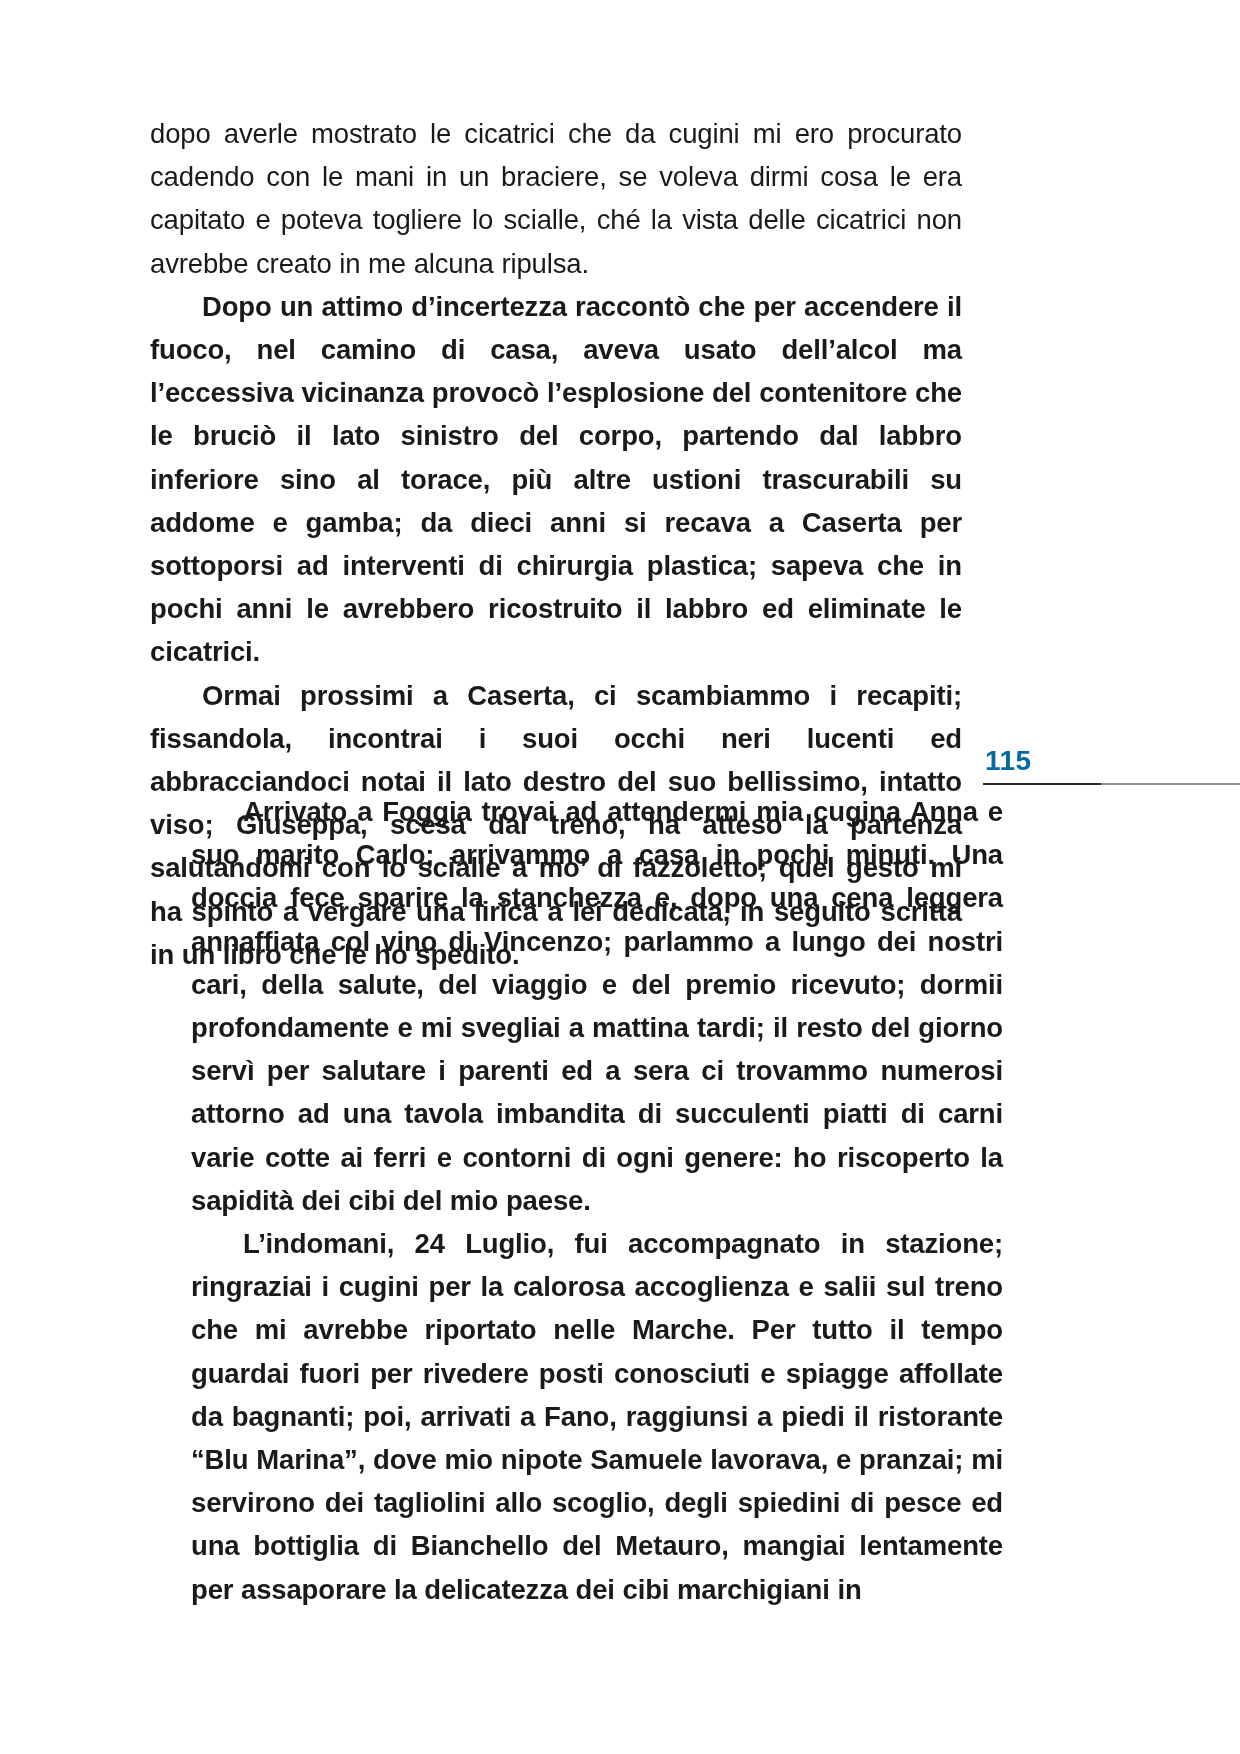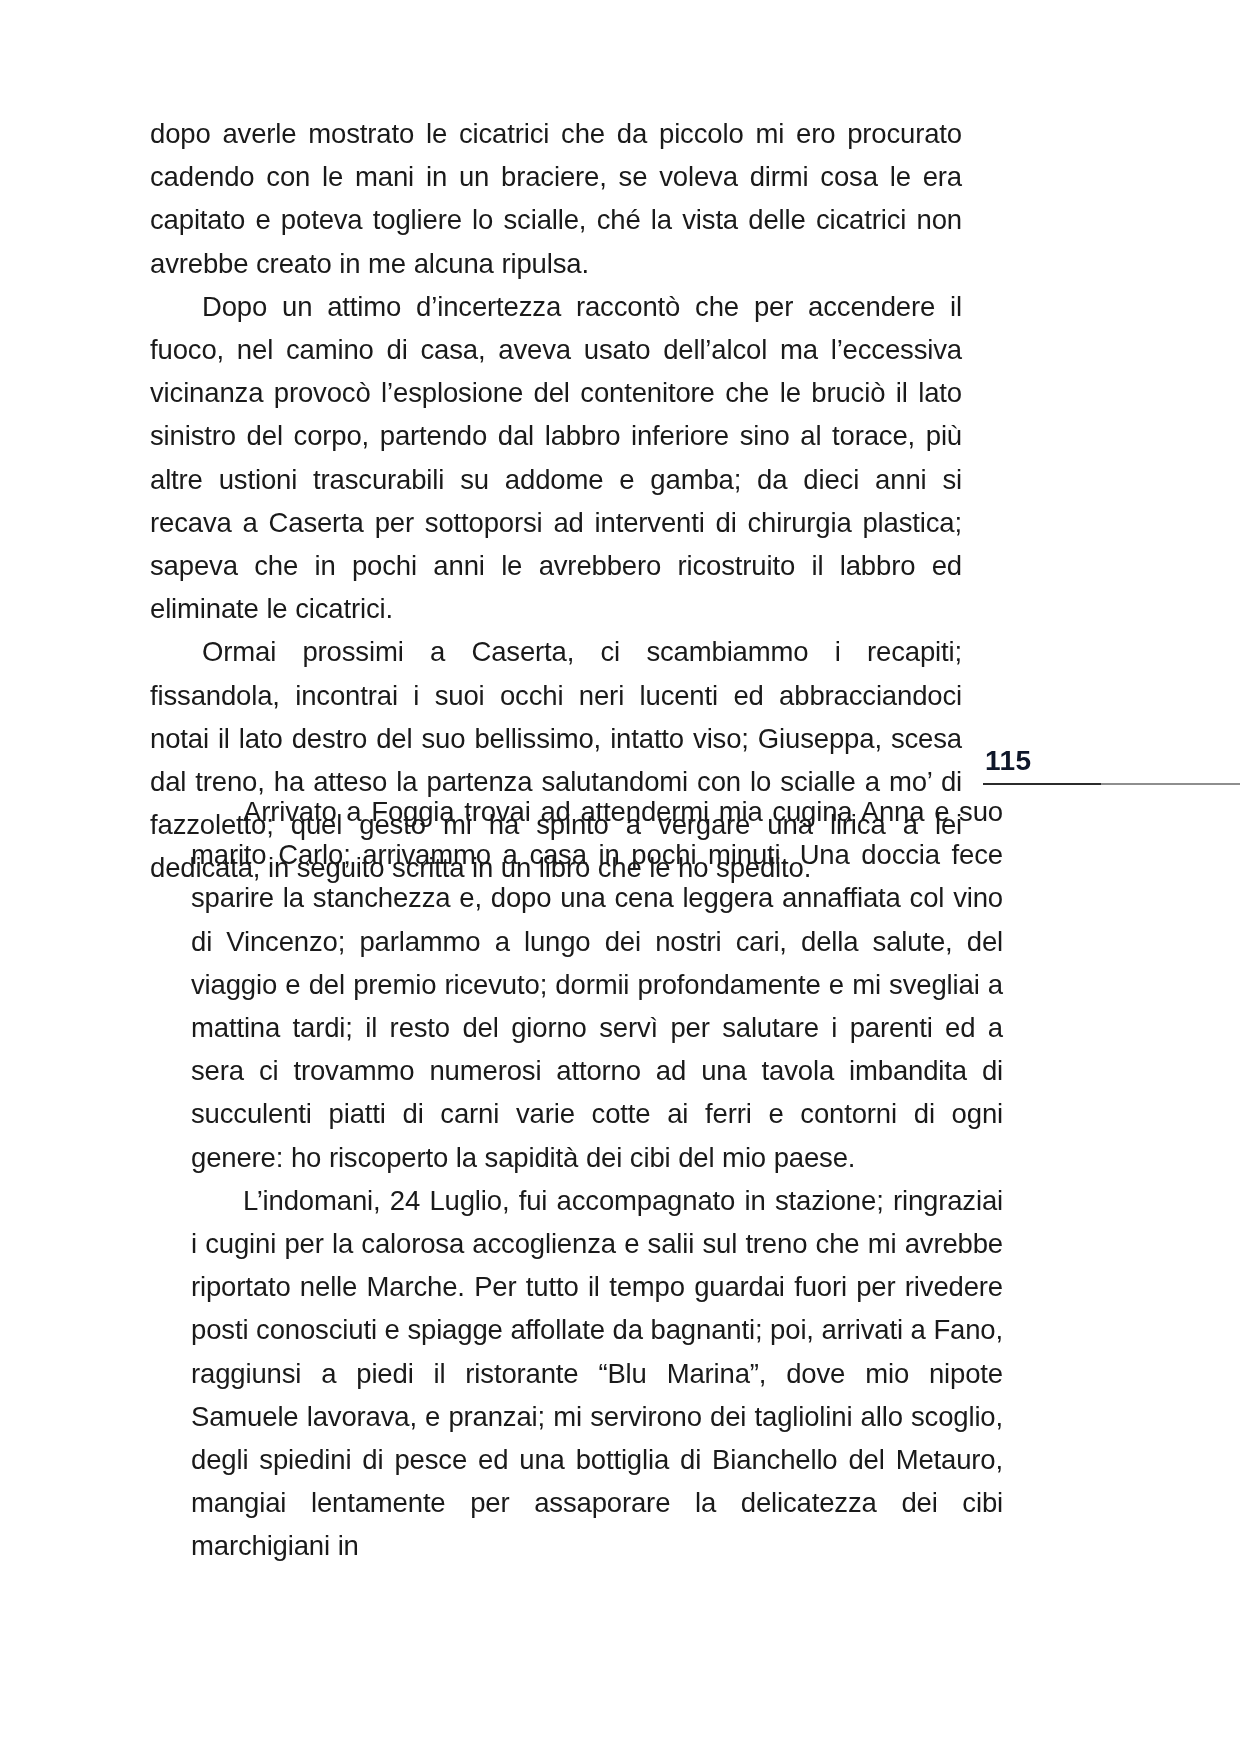--- a/index.html
+++ b/index.html
@@ -33,20 +33,21 @@
     text-justify: inter-word;
     font-size: 27.5px;
     line-height: 43.2px;
     letter-spacing: -0.15px;
     word-spacing: 0.2px;
     hyphens: none;
     -webkit-hyphens: none;
   }
   .para.indent {
     text-indent: 52px;
+    font-weight: bold;
   }
 
   
   #block-two {
     position: absolute;
     left: 150px;
     top: 790px;
     width: 812px;
     margin-left: 41px;
   }
@@ -55,21 +56,21 @@
   #folio {
     position: absolute;
     left: 985px;
     top: 745px;
     width: 255px;
   }
   #folio-number {
     font-size: 28px;
     font-weight: bold;
     letter-spacing: 0.4px;
-    color: #0f172a;
+    color: #0369a1;
     line-height: 32px;
     padding-left: 0px;
   }
   #folio-rule {
     margin-top: 6px;
     margin-left: -2px;
     width: 257px;
     height: 2px;
     background: #2b2b2b;
   }
@@ -80,21 +81,21 @@
     height: 2px;
     background: #8e8e8e;
   }
 </style>
 </head>
 <body>
 
 <div id="page">
 
   <div id="text-column">
-    <p class="para">dopo averle mostrato le cicatrici che da piccolo mi ero procurato cadendo con le mani in un braciere, se voleva dirmi cosa le era capitato e poteva togliere lo scialle, ché la vista delle cicatrici non avrebbe creato in me alcuna ripulsa.</p>
+    <p class="para">dopo averle mostrato le cicatrici che da cugini mi ero procurato cadendo con le mani in un braciere, se voleva dirmi cosa le era capitato e poteva togliere lo scialle, ché la vista delle cicatrici non avrebbe creato in me alcuna ripulsa.</p>
     <p class="para indent">Dopo un attimo d’incertezza raccontò che per accendere il fuoco, nel camino di casa, aveva usato dell’alcol ma l’eccessiva vicinanza provocò l’esplosione del contenitore che le bruciò il lato sinistro del corpo, partendo dal labbro inferiore sino al torace, più altre ustioni trascurabili su addome e gamba; da dieci anni si recava a Caserta per sottoporsi ad interventi di chirurgia plastica; sapeva che in pochi anni le avrebbero ricostruito il labbro ed eliminate le cicatrici.</p>
     <p class="para indent">Ormai prossimi a Caserta, ci scambiammo i recapiti; fissandola, incontrai i suoi occhi neri lucenti ed abbracciandoci notai il lato destro del suo bellissimo, intatto viso; Giuseppa, scesa dal treno, ha atteso la partenza salutandomi con lo scialle a mo’ di fazzoletto; quel gesto mi ha spinto a vergare una lirica a lei dedicata, in seguito scritta in un libro che le ho spedito.</p>
   </div>
 
   <div id="folio">
     <div id="folio-number">115</div>
     <div id="folio-rule">
       <span class="seg-light"></span>
     </div>
   </div>

